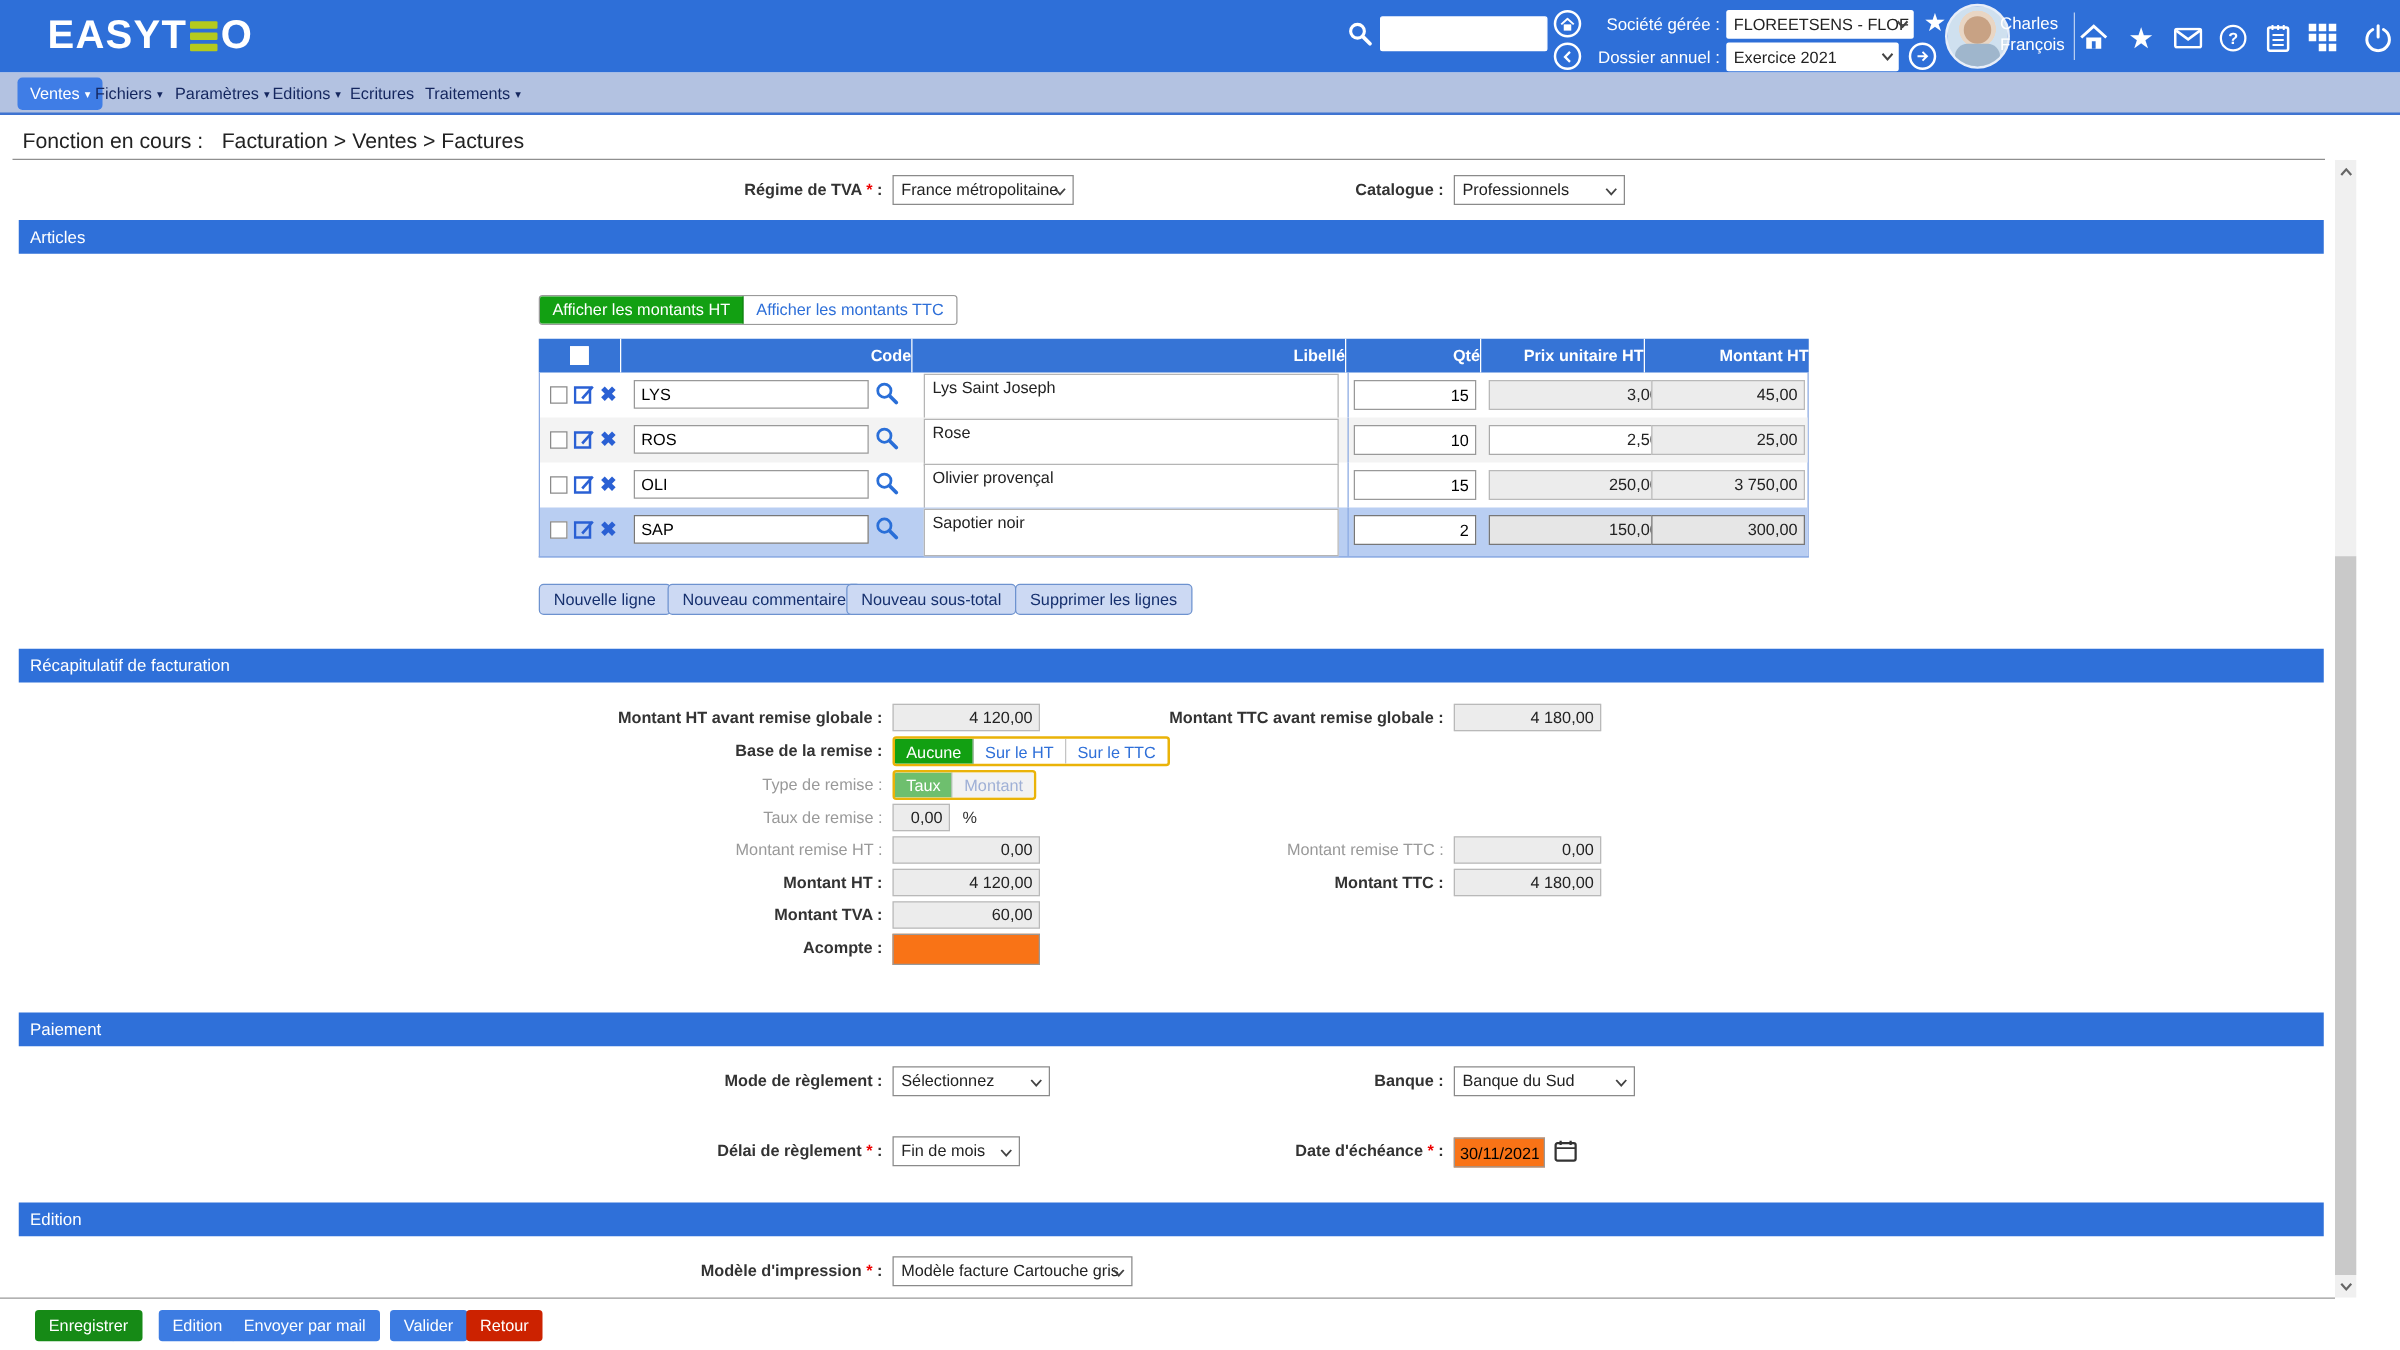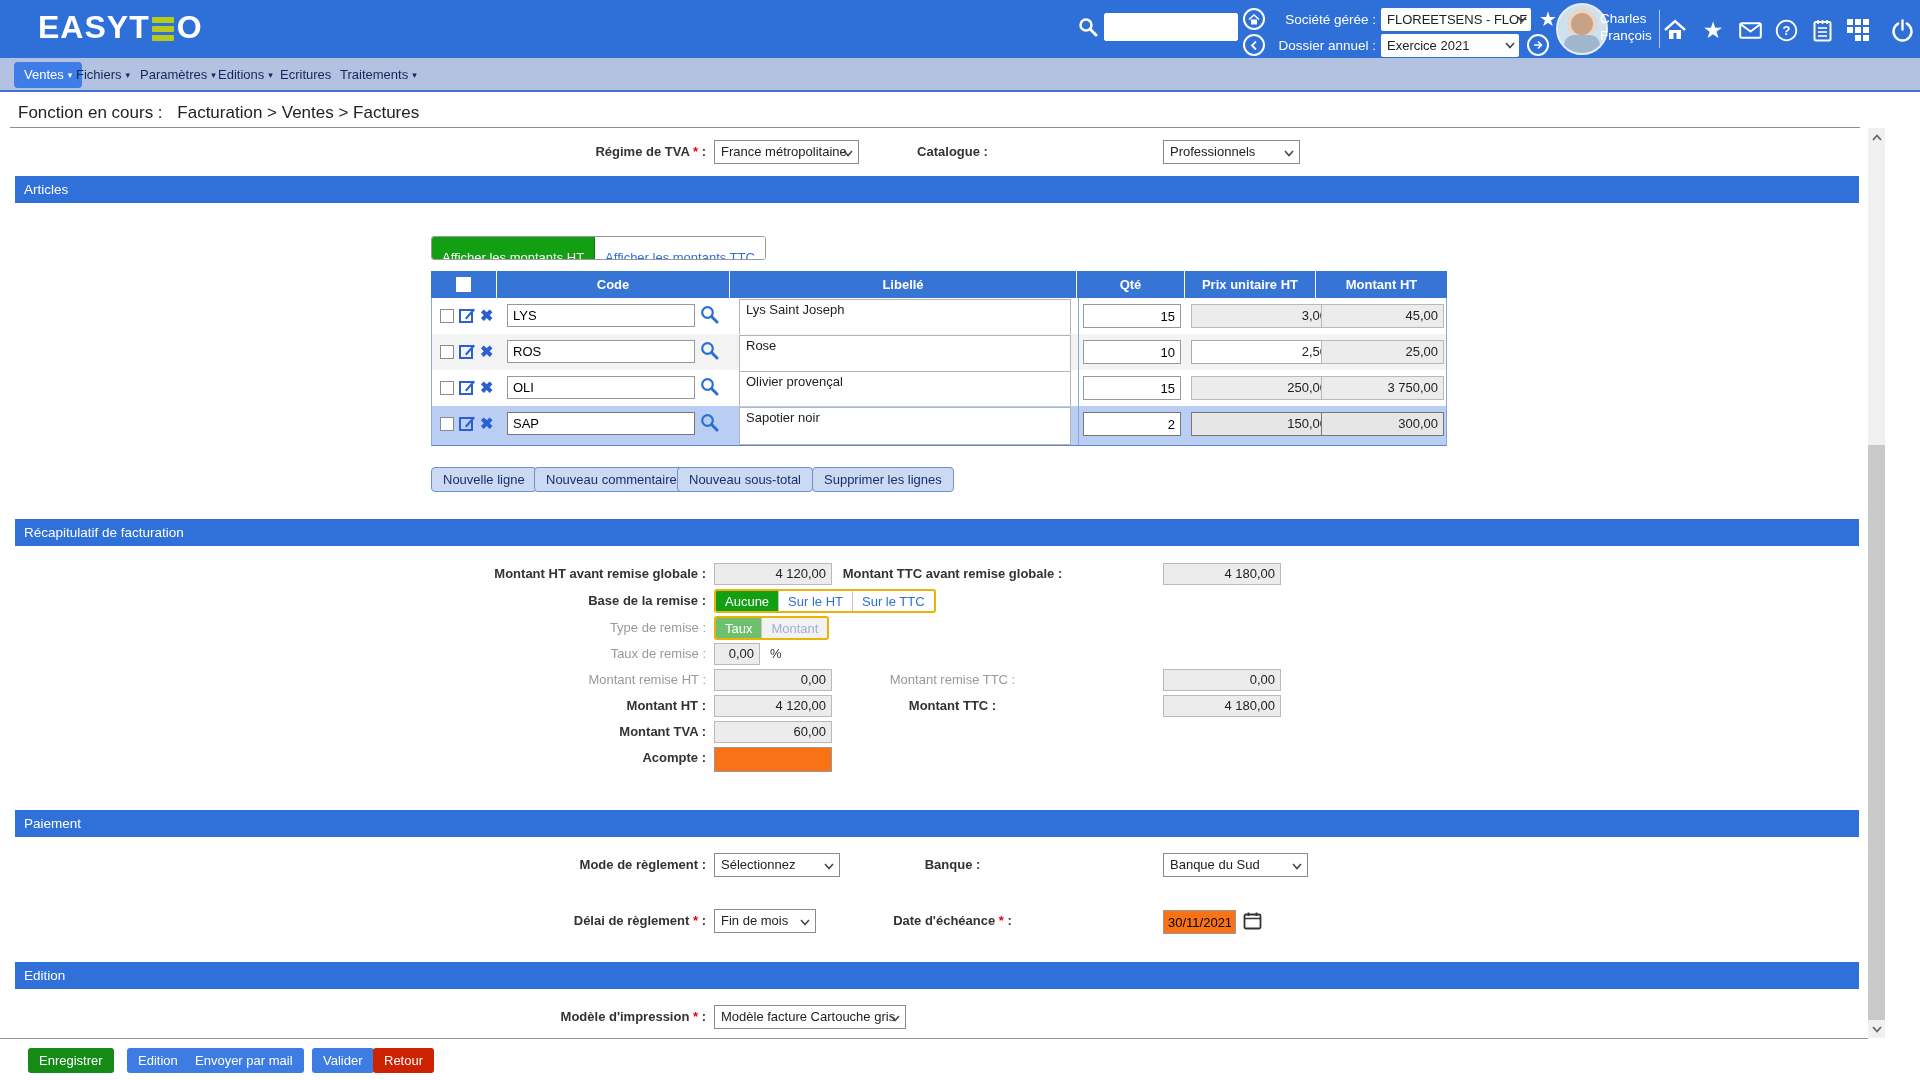--- a/index.html
+++ b/index.html
@@ -46,21 +46,21 @@
   .breadcrumb .pfx{margin-right:10px}
   .hairline{position:absolute;left:10px;top:127px;width:1850px;height:1px;background:#8f8f8f}
 
   
   .secbar{position:absolute;left:15px;width:1844px;height:27px;background:var(--section-blue);
         color:#fff;line-height:27px;padding-left:9px;font-size:13.5px}
 
   
   .frow{position:absolute;left:0;width:1920px;height:26px}
   .lab{position:absolute;left:0;width:706px;text-align:right;line-height:24px;font-weight:bold;color:#333;white-space:pre}
-  .rlab{position:absolute;left:750px;width:405px;text-align:center;line-height:24px;font-weight:bold;color:#333;white-space:pre}
+  .rlab{position:absolute;left:750px;width:405px;text-align:right;line-height:24px;font-weight:bold;color:#333;white-space:pre}
   .dis{font-weight:normal;color:#999}
   .req{color:#e00;font-weight:bold}
   .fld{position:absolute;left:714px;top:1px;width:118px;height:22px;background:var(--readonly-bg);
         border:1px solid var(--readonly-border);text-align:right;line-height:20px;padding:0 5px}
   .fld.white{background:#f97316;border-color:#999}
   .fld.rside{left:1163px}
   .selbox{position:absolute;left:714px;top:0;height:24px;background:#fff;border:1px solid #8a8a8a;
         line-height:22px;padding:0 20px 0 6px;white-space:nowrap;cursor:pointer}
   .selbox .chev{position:absolute;right:5px;top:9px}
   .selbox.rside{left:1163px}
@@ -70,27 +70,27 @@
         border-radius:3px;overflow:hidden;background:#fff}
   .seg .opt{padding:0 9px;line-height:22px;color:var(--link-blue);border-right:1px solid #c4c4c4;cursor:pointer;white-space:nowrap}
   .seg .opt:last-child{border-right:none}
   .seg .opt.on{background:var(--green);color:#fff}
   .seg.dim .opt{color:#9fb0d6;background:#f2f2f2}
   .seg.dim .opt.on{background:var(--green-light);color:#fff}
 
   
   .toggle2{position:absolute;left:431px;top:236px;display:flex;height:24px;border:1px solid #9a9a9a;
         border-radius:3px;overflow:hidden}
-  .toggle2 .t{line-height:22px;padding:10px 10px;cursor:pointer;white-space:nowrap}
+  .toggle2 .t{line-height:22px;padding:0 10px;cursor:pointer;white-space:nowrap}
   .toggle2 .t.on{background:var(--green);color:#fff;border-right:1px solid #0c7a0c}
   .toggle2 .t.off{background:#fff;color:var(--link-blue)}
 
   .thead{position:absolute;left:431px;top:271px;width:1016px;height:27px;display:flex;
         background:var(--table-header-blue)}
-  .thead .hc{color:#fff;font-weight:bold;text-align:center;line-height:27px;border-right:1px solid #fff}
+  .thead .hc{color:#fff;font-weight:bold;text-align:right;line-height:27px;border-right:1px solid #fff}
   .thead .hc:last-child{border-right:none}
   .hc.c1{width:66px;display:flex;align-items:center;justify-content:center}
   .hc.c2{width:233px}.hc.c3{width:347px}.hc.c4{width:108px}.hc.c5{width:131px}.hc.c6{width:131px}
   .hcb{width:15px;height:15px;background:#fff;border:1px solid #fff;cursor:pointer}
 
   .tbody{position:absolute;left:431px;top:298px;width:1016px;border-left:1px solid #8aa9e2;
         border-right:1px solid #8aa9e2;border-bottom:1px solid #5c87d6}
   .trow{position:relative;height:36px}
   .trow:nth-child(even){background:#f3f3f3}
   .trow.sel{background:var(--selected-row);height:39px}

